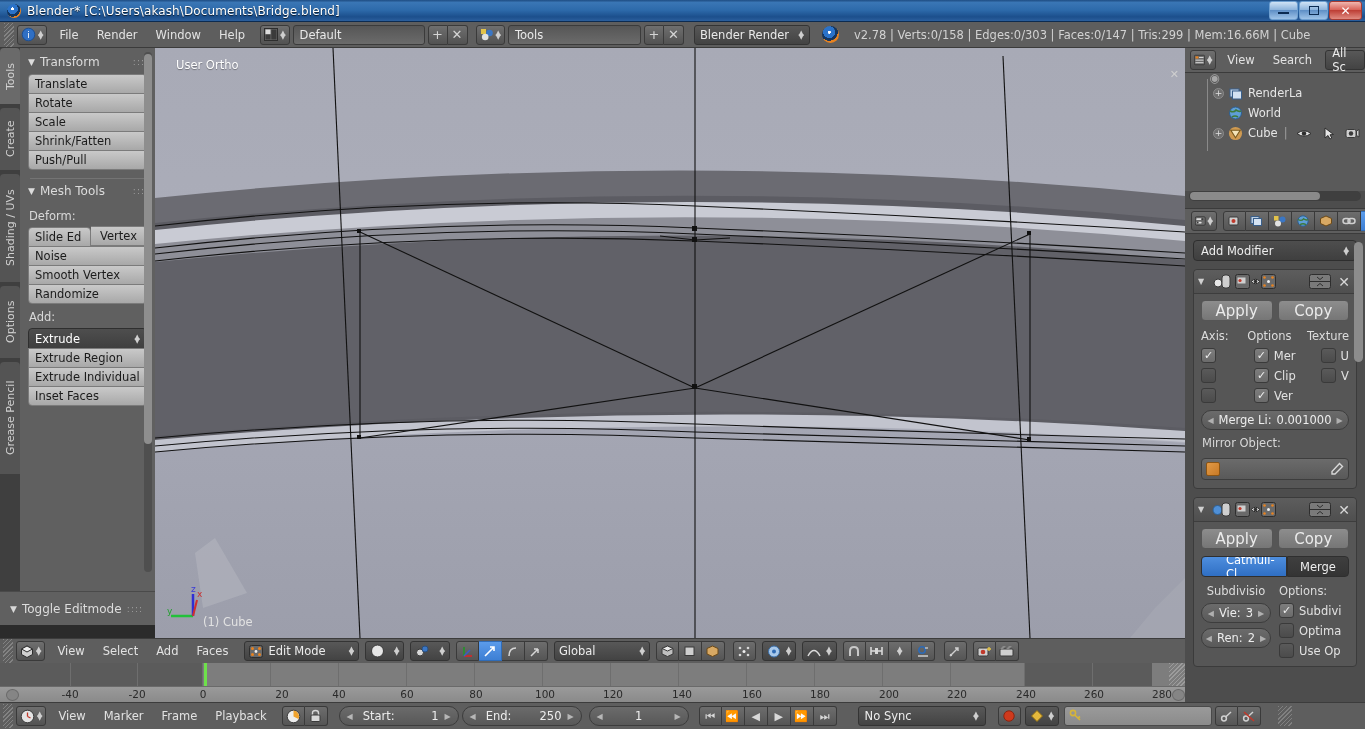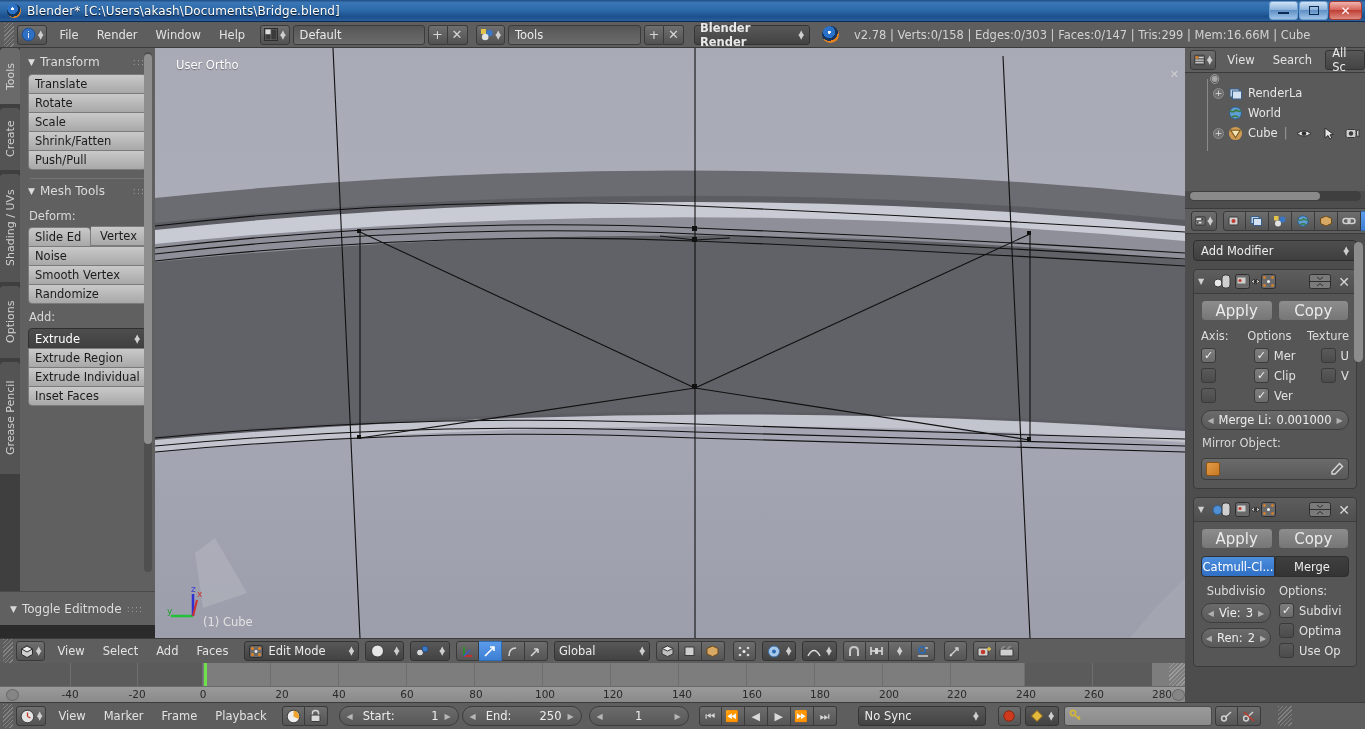--- a/index.html
+++ b/index.html
@@ -56,21 +56,21 @@
   .sqbtn{
     width:20px;height:20px; background:linear-gradient(to bottom,#6f6f6f,#525252);
     border:1px solid #3a3a3a; display:flex;align-items:center;justify-content:center;
     color:#d5d5d5; font-size:13px; line-height:1;
   }
   .sqbtn.l{border-radius:3px 0 0 3px;}
   .sqbtn.r{border-radius:0 3px 3px 0; border-left:none;}
   .engine{
     height:20px; width:116px; background:linear-gradient(to bottom,#585858,#434343);
     border:1px solid #343434; border-radius:3px; display:flex;align-items:center;
-    justify-content:space-between; padding:0 5px; color:#e9e9e9; font-size:11.5px; margin-left:10px;font-weight:bold;
+    justify-content:space-between; padding:0 5px; color:#e9e9e9; font-size:11.5px; margin-left:10px;
   }
   .stats{ margin-left:8px; color:#d2d2d2; font-size:11.5px; white-space:nowrap;}
   .blender-mark{ width:17px;height:17px;border-radius:50%;margin:0 7px 0 12px; flex:0 0 auto;
     background:radial-gradient(circle at 42% 36%, #ffffff 0 10%, #2a72c9 11% 40%, #16365e 41% 58%, #e8821f 59% 100%);}
 
   
   .toolshelf{ position:absolute; left:0; top:48px; width:155px; height:577px; background:#545454; }
   .vtabs{ position:absolute; left:0; top:0; width:20px; height:543px; background:#3f3f3f;}
   .vtab{
     width:20px; background:#545454; color:#d0d0d0; font-size:11px;
@@ -214,21 +214,21 @@
     color:#ededed; font-size:11.5px; margin-top:7px;
   }
   .numfield .arrl,.numfield .arrr{ color:#b0b0b0; font-size:8px;}
   .pickrow{
     height:22px; background:linear-gradient(to bottom,#6b6b6b,#595959); border:1px solid #3d3d3d;
     border-radius:4px; display:flex; align-items:center; padding:0 4px; justify-content:space-between; margin-top:4px;
   }
   .toggle2{ display:flex; margin-top:7px;}
   .toggle2 > div{ flex:1; height:21px; display:flex; align-items:center; justify-content:center;
      font-size:11.5px; border:1px solid #2f2f2f;}
-  .tg-on{ background:linear-gradient(to bottom,#4e8ede,#2f6fc4); color:#fff; border-radius:4px 0 0 4px; overflow:hidden;}
+  .tg-on{ background:linear-gradient(to bottom,#4e8ede,#2f6fc4); color:#fff; border-radius:4px 0 0 4px; overflow:hidden;padding-left:24px;}
   .tg-off{ background:linear-gradient(to bottom,#3f3f3f,#343434); color:#ededed; border-radius:0 4px 4px 0; border-left:none;}
   .twocol{ display:flex; gap:8px; margin-top:7px;}
   .twocol > div{ flex:1;}
   .smalllabel{ color:#dcdcdc; font-size:11.5px; text-align:center;}
   .cubeicon{ width:14px;height:14px; background:linear-gradient(135deg,#e39a46,#c87a26); border:1px solid #8a5414; border-radius:2px;}
   svg{ display:block; }
 </style>
 </head>
 <body>
 

